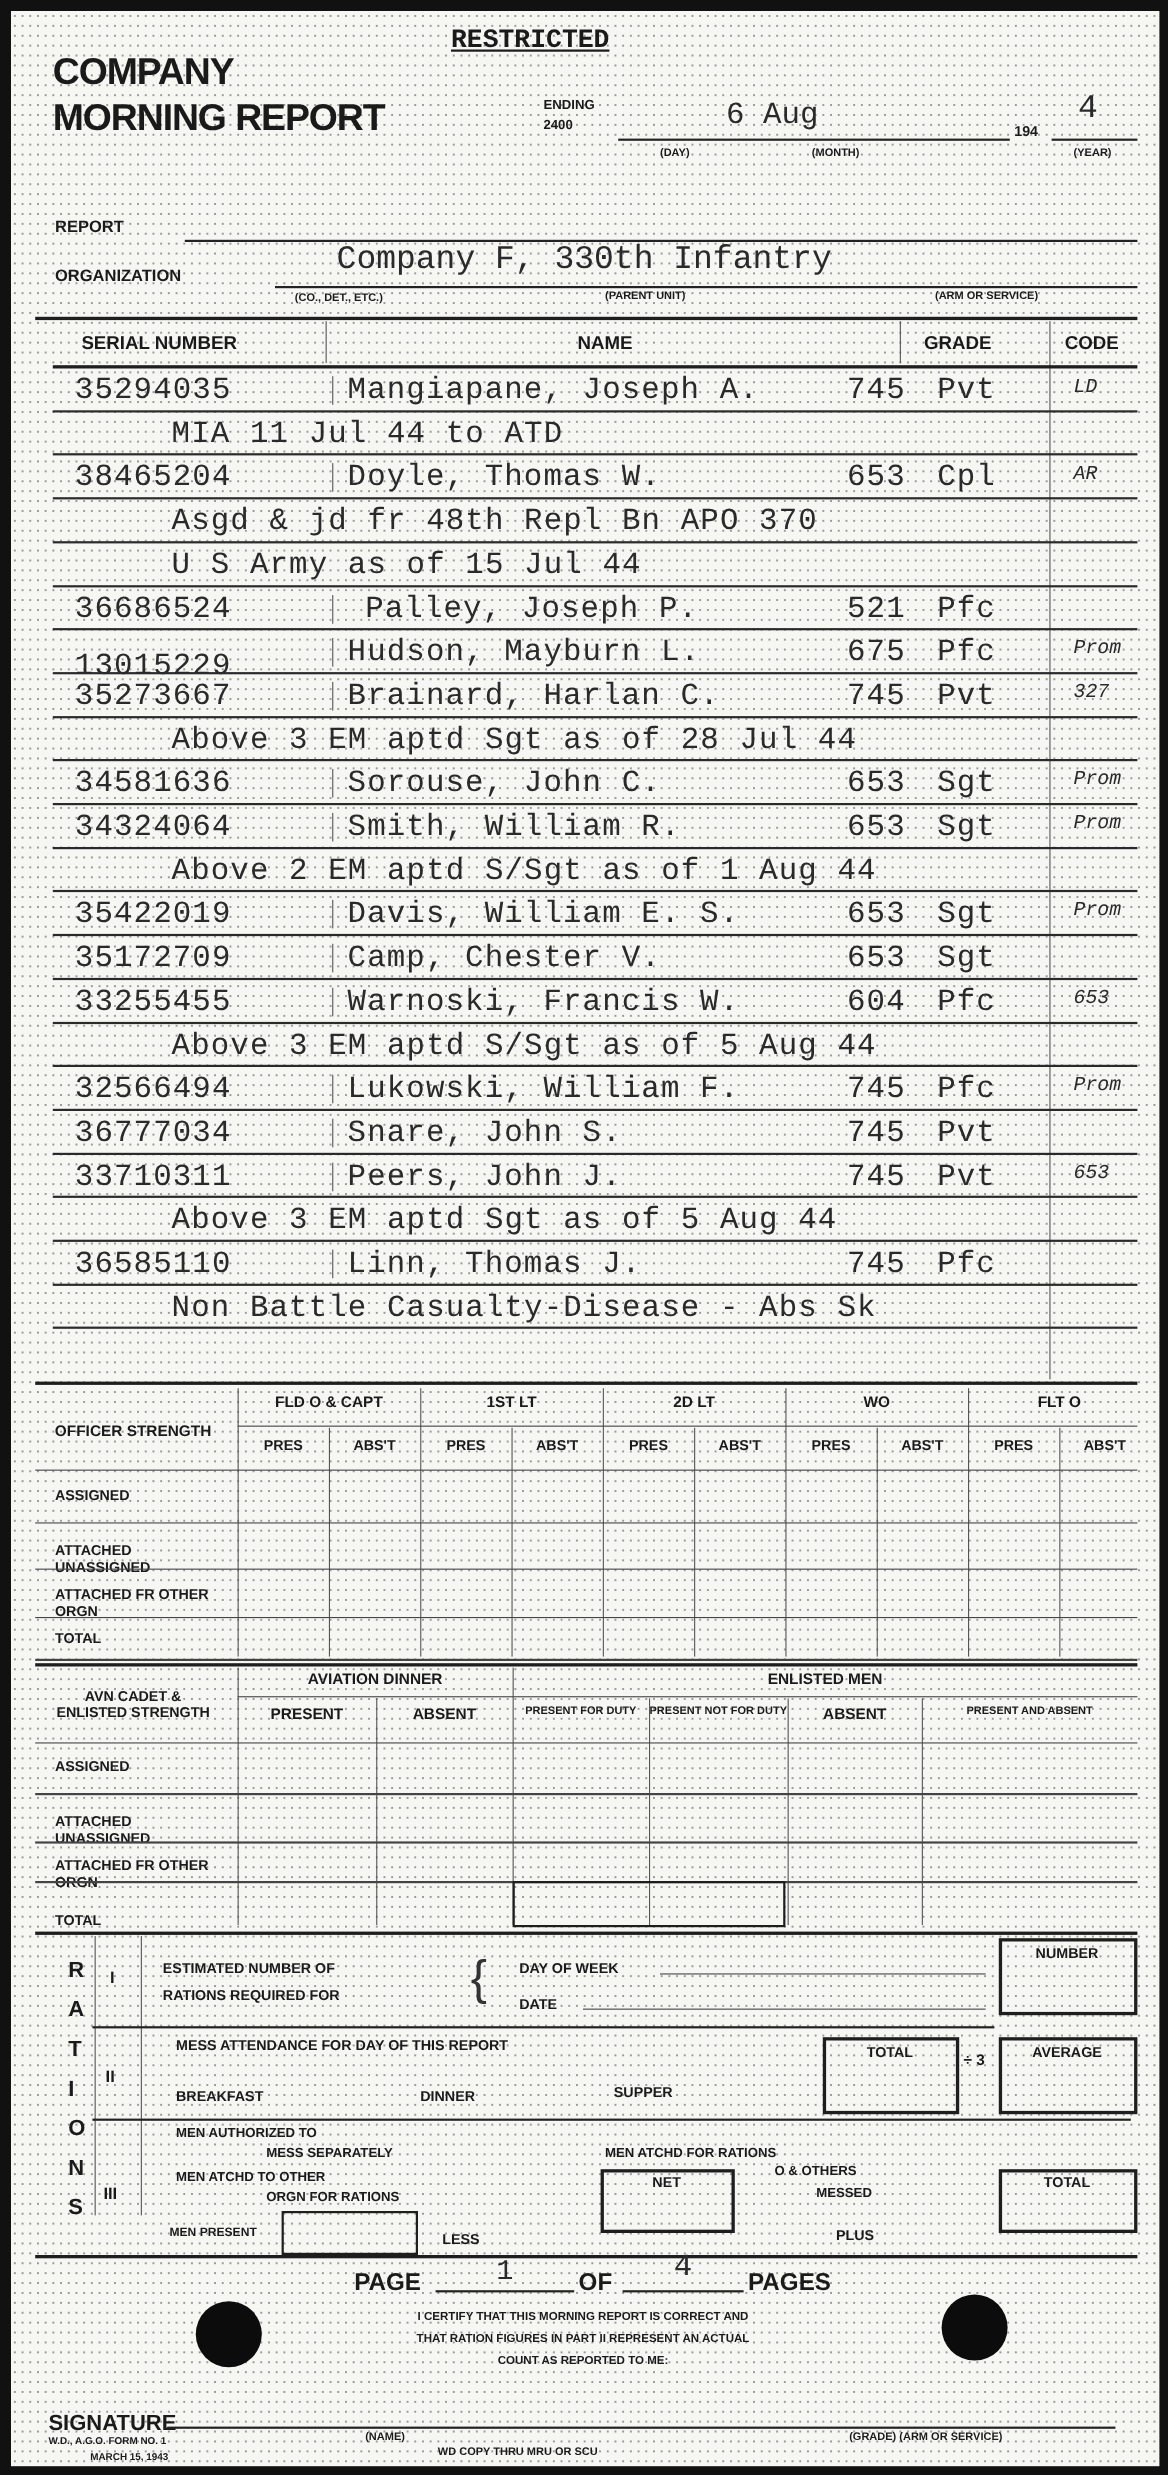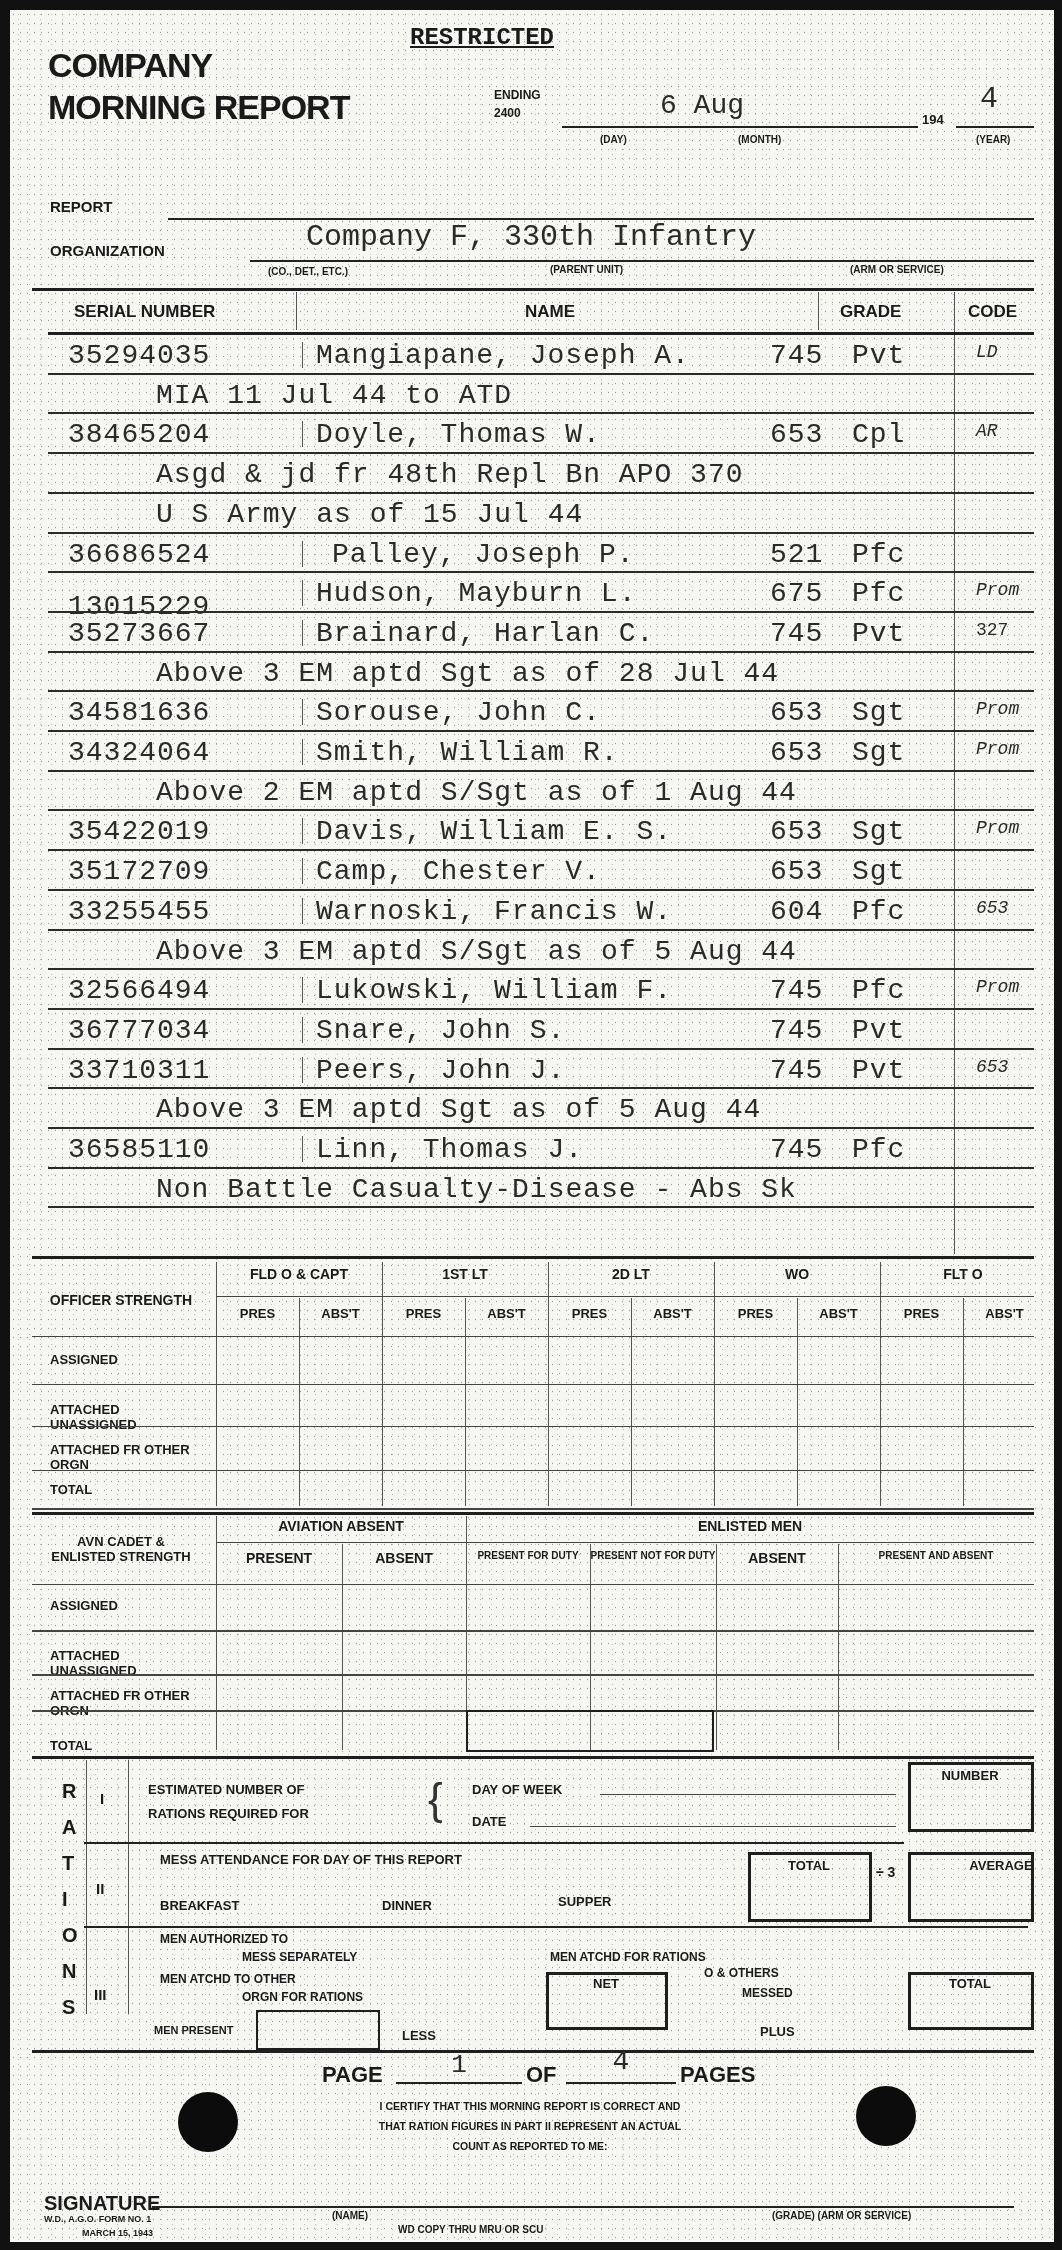--- a/index.html
+++ b/index.html
@@ -107,21 +107,21 @@
         <div class="abs mono row-text" style="left:842px;top:568.2px;">Pfc</div>
         <div class="abs mono" style="left:966px;top:570.2px;font-size:18px;font-style:italic;">Prom</div>
         <div class="thin" style="left: 38px; top: 600.9px; width: 986px; height: 2px; background: rgb(42, 42, 42);"></div>
       </div>
       <div>
         <div class="abs mono row-text" style="left:58px;top:607.9000000000001px;">35273667</div>
         <div class="vline" style="left:292px;top:609.9000000000001px;height:26px;"></div>
         <div class="abs mono row-text" style="left:306px;top:607.9000000000001px;">Brainard, Harlan C.</div>
         <div class="abs mono row-text" style="left:760px;top:607.9000000000001px;">745</div>
         <div class="abs mono row-text" style="left:842px;top:607.9000000000001px;">Pvt</div>
-        <div class="abs mono" style="left:966px;top:609.9000000000001px;font-size:18px;">327</div>
+        <div class="abs mono" style="left:966px;top:609.9000000000001px;font-size:18px;font-style:italic;">327</div>
         <div class="thin" style="left: 38px; top: 640.6px; width: 986px; height: 2px; background: rgb(42, 42, 42);"></div>
       </div>
       <div>
         <div class="abs mono row-text" style="left:146px;top:647.6px;">Above 3 EM aptd Sgt as of 28 Jul 44</div>
         <div class="thin" style="left: 38px; top: 680.3px; width: 986px; height: 2px; background: rgb(42, 42, 42);"></div>
       </div>
       <div>
         <div class="abs mono row-text" style="left:58px;top:687.3px;">34581636</div>
         <div class="vline" style="left:292px;top:689.3px;height:26px;"></div>
         <div class="abs mono row-text" style="left:306px;top:687.3px;">Sorouse, John C.</div>
@@ -256,21 +256,21 @@
       <div class="abs tiny" style="left:40px;top:1472px;width:150px;font-size:13px;">TOTAL</div>
       <div class="thin" style="left:22px;top:1374px;width:1002px;"></div>
       <div class="thin" style="left:22px;top:1416px;width:1002px;"></div>
       <div class="thin" style="left:22px;top:1460px;width:1002px;"></div>
       <div class="thin" style="left:22px;top:1498px;width:1002px;height:2px;"></div>
     </div>
 
   <div class="hline" style="left:22px;top:1502px;width:1002px;"></div>
   <div id="enlisted">
       <div class="abs tiny ctr" style="left:36px;top:1524px;width:150px;font-size:13px;">AVN CADET &amp; ENLISTED STRENGTH</div>
-      <div class="abs tiny ctr" style="left:206px;top:1508px;width:250px;font-size:14px;">AVIATION ABSENT</div>
+      <div class="abs tiny ctr" style="left:206px;top:1508px;width:250px;font-size:14px;">AVIATION DINNER</div>
       <div class="abs tiny ctr" style="left:456px;top:1508px;width:568px;font-size:14px;">ENLISTED MEN</div>
       <div class="abs tiny ctr" style="left:206px;top:1540px;width:126px;font-size:14px;">PRESENT</div>
       <div class="vline" style="left:206px;top:1506px;height:234px;"></div>
       <div class="abs tiny ctr" style="left:332px;top:1540px;width:124px;font-size:14px;">ABSENT</div>
       <div class="vline" style="left:332px;top:1534px;height:206px;"></div>
       <div class="abs tiny ctr" style="left:456px;top:1540px;width:124px;font-size:10px;">PRESENT FOR DUTY</div>
       <div class="vline" style="left:456px;top:1506px;height:234px;"></div>
       <div class="abs tiny ctr" style="left:580px;top:1540px;width:126px;font-size:10px;">PRESENT NOT FOR DUTY</div>
       <div class="vline" style="left:580px;top:1534px;height:206px;"></div>
       <div class="abs tiny ctr" style="left:706px;top:1540px;width:122px;font-size:14px;">ABSENT</div>
@@ -316,21 +316,21 @@
 
     <div class="abs lbl" style="left:86px;top:1870px;">II</div>
     <div class="abs tiny" style="left:150px;top:1842px;font-size:13px;">MESS ATTENDANCE FOR DAY OF THIS REPORT</div>
     <div class="abs tiny" style="left:150px;top:1888px;font-size:13px;">BREAKFAST</div>
     <div class="abs tiny" style="left:372px;top:1888px;font-size:13px;">DINNER</div>
     <div class="abs tiny" style="left:548px;top:1884px;font-size:13px;">SUPPER</div>
     <div class="box" style="left:738px;top:1842px;width:118px;height:64px;"></div>
     <div class="abs tiny ctr" style="left:742px;top:1848px;width:114px;font-size:13px;">TOTAL</div>
     <div class="abs tiny" style="left:866px;top:1854px;font-size:14px;">÷ 3</div>
     <div class="box" style="left:898px;top:1842px;width:120px;height:64px;"></div>
-    <div class="abs tiny ctr" style="left:902px;top:1848px;width:116px;font-size:13px;margin-left:31px;">AVERAGE</div>
+    <div class="abs tiny ctr" style="left:902px;top:1848px;width:116px;font-size:13px;">AVERAGE</div>
     <div class="thin" style="left:74px;top:1916px;width:944px;height:2px;background:#222;"></div>
 
     <div class="abs lbl" style="left:84px;top:1976px;">III</div>
     <div class="abs tiny" style="left:150px;top:1922px;font-size:12px;">MEN AUTHORIZED TO</div>
     <div class="abs tiny" style="left:232px;top:1940px;font-size:12px;">MESS SEPARATELY</div>
     <div class="abs tiny" style="left:540px;top:1940px;font-size:12px;">MEN ATCHD FOR RATIONS</div>
     <div class="abs tiny" style="left:150px;top:1962px;font-size:12px;">MEN ATCHD TO OTHER</div>
     <div class="abs tiny" style="left:232px;top:1980px;font-size:12px;">ORGN FOR RATIONS</div>
     <div class="box" style="left:536px;top:1962px;width:116px;height:52px;"></div>
     <div class="abs tiny ctr" style="left:540px;top:1966px;width:112px;font-size:13px;">NET</div>

